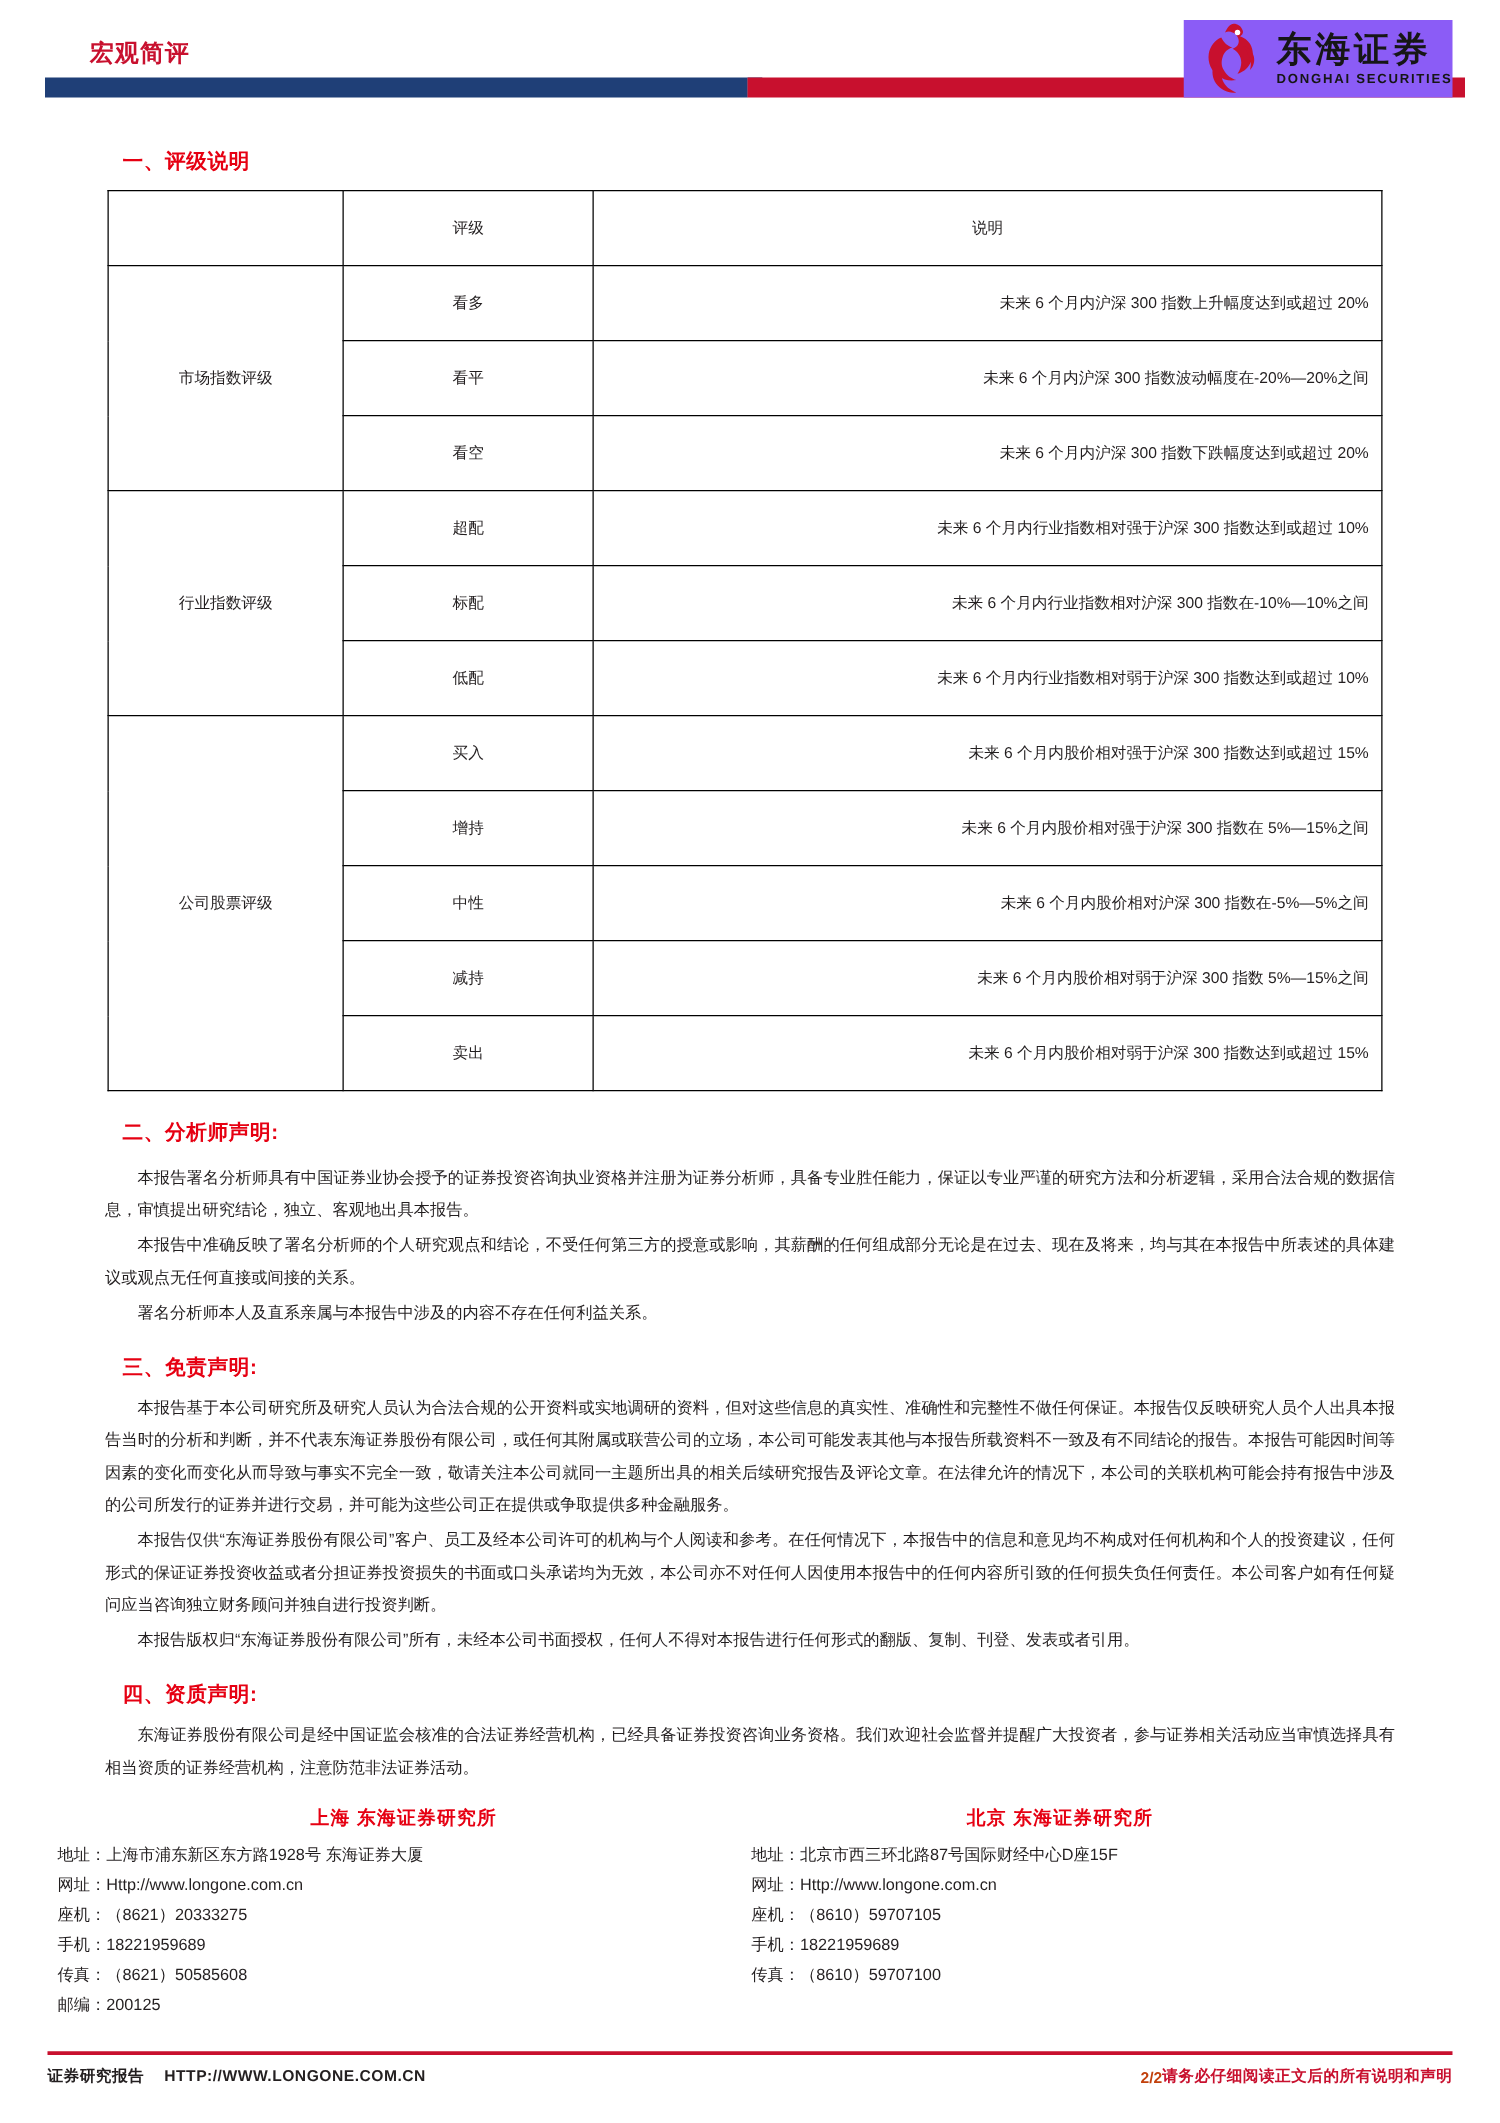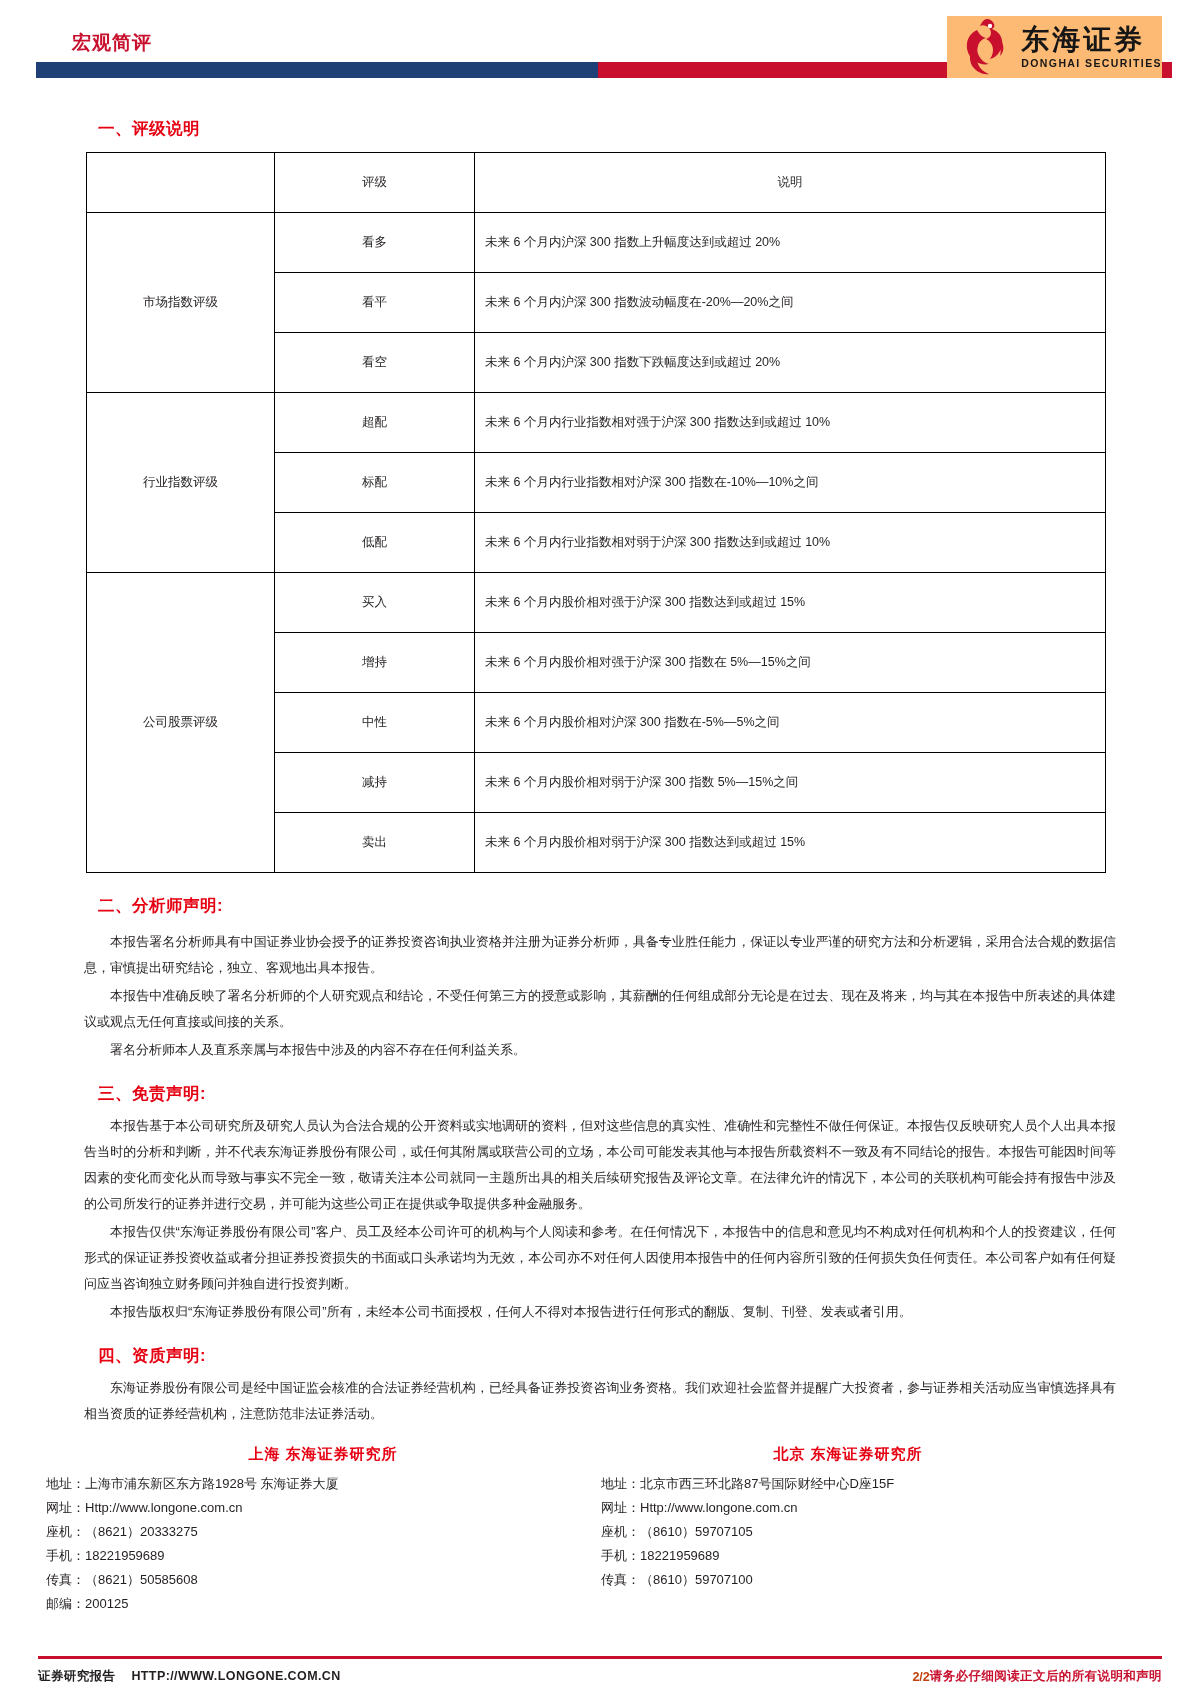--- a/index.html
+++ b/index.html
@@ -63,21 +63,21 @@
     height: 16px;
     background: #c8102e;
   }
   .logo-wrap {
     position: absolute;
     right: 38px;
     top: 16px;
     display: flex;
     align-items: center;
     gap: 8px;
-    background: #fdba74;
+    background: #8b5cf6;
     padding-left: 10px;
     z-index: 5;
   }
   .logo-mark {
     width: 56px;
     height: 62px;
   }
   .logo-text-cn {
     font-size: 28px;
     font-weight: bold;
@@ -133,21 +133,21 @@
     font-weight: bold;
     text-align: center;
     font-size: 13.5px;
     height: 42px;
   }
   .cell-center { text-align: center; }
   .cell-cat {
     text-align: center;
     vertical-align: middle;
   }
-  .cell-desc { text-align: left; padding-left: 14px; }
+  .cell-desc { text-align: right; padding-left: 14px; }
 
   
   p.body-text {
     font-size: 13px;
     line-height: 2.0;
     margin: 0 0 2px 0;
     text-align: justify;
     text-justify: inter-ideograph;
     color: #231f20;
   }
@@ -180,21 +180,21 @@
     white-space: nowrap;
   }
   .office-col.left { padding-left: 0; margin-left: -38px; }
   .office-col.left .office-title { margin-left: 38px; }
 
   
   .page-footer {
     position: absolute;
     left: 0;
     right: 0;
-    bottom: 13px;
+    bottom: 28px;
     padding: 0 38px;
   }
   .footer-rule {
     height: 3px;
     background: #c8102e;
     margin-bottom: 9px;
   }
   .footer-row {
     display: flex;
     align-items: center;

